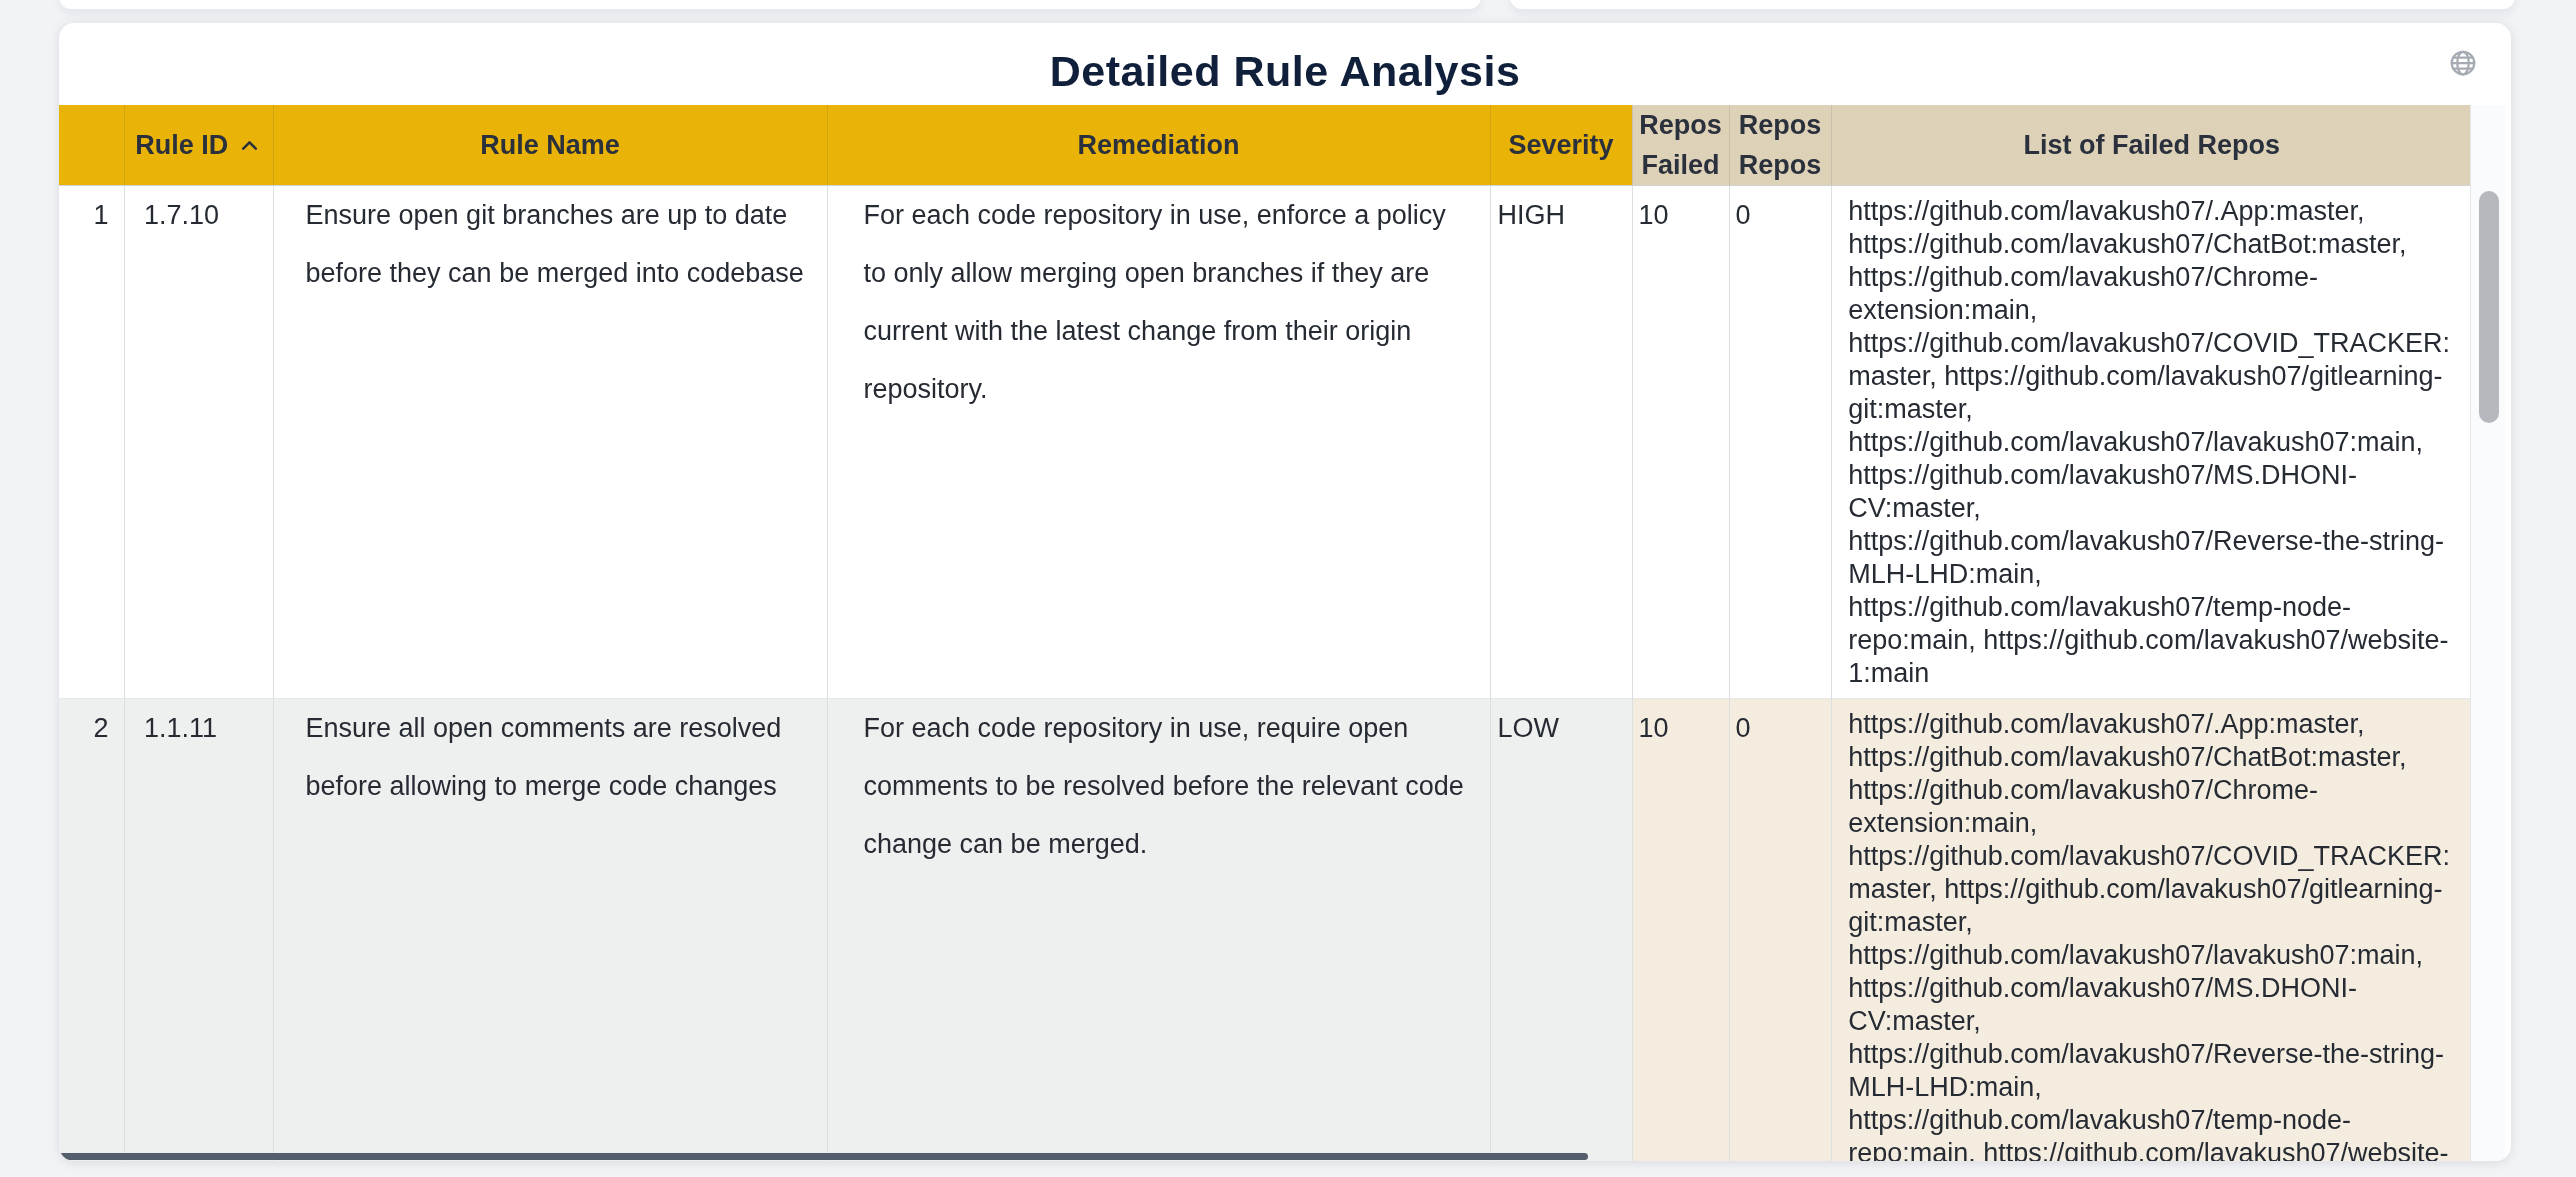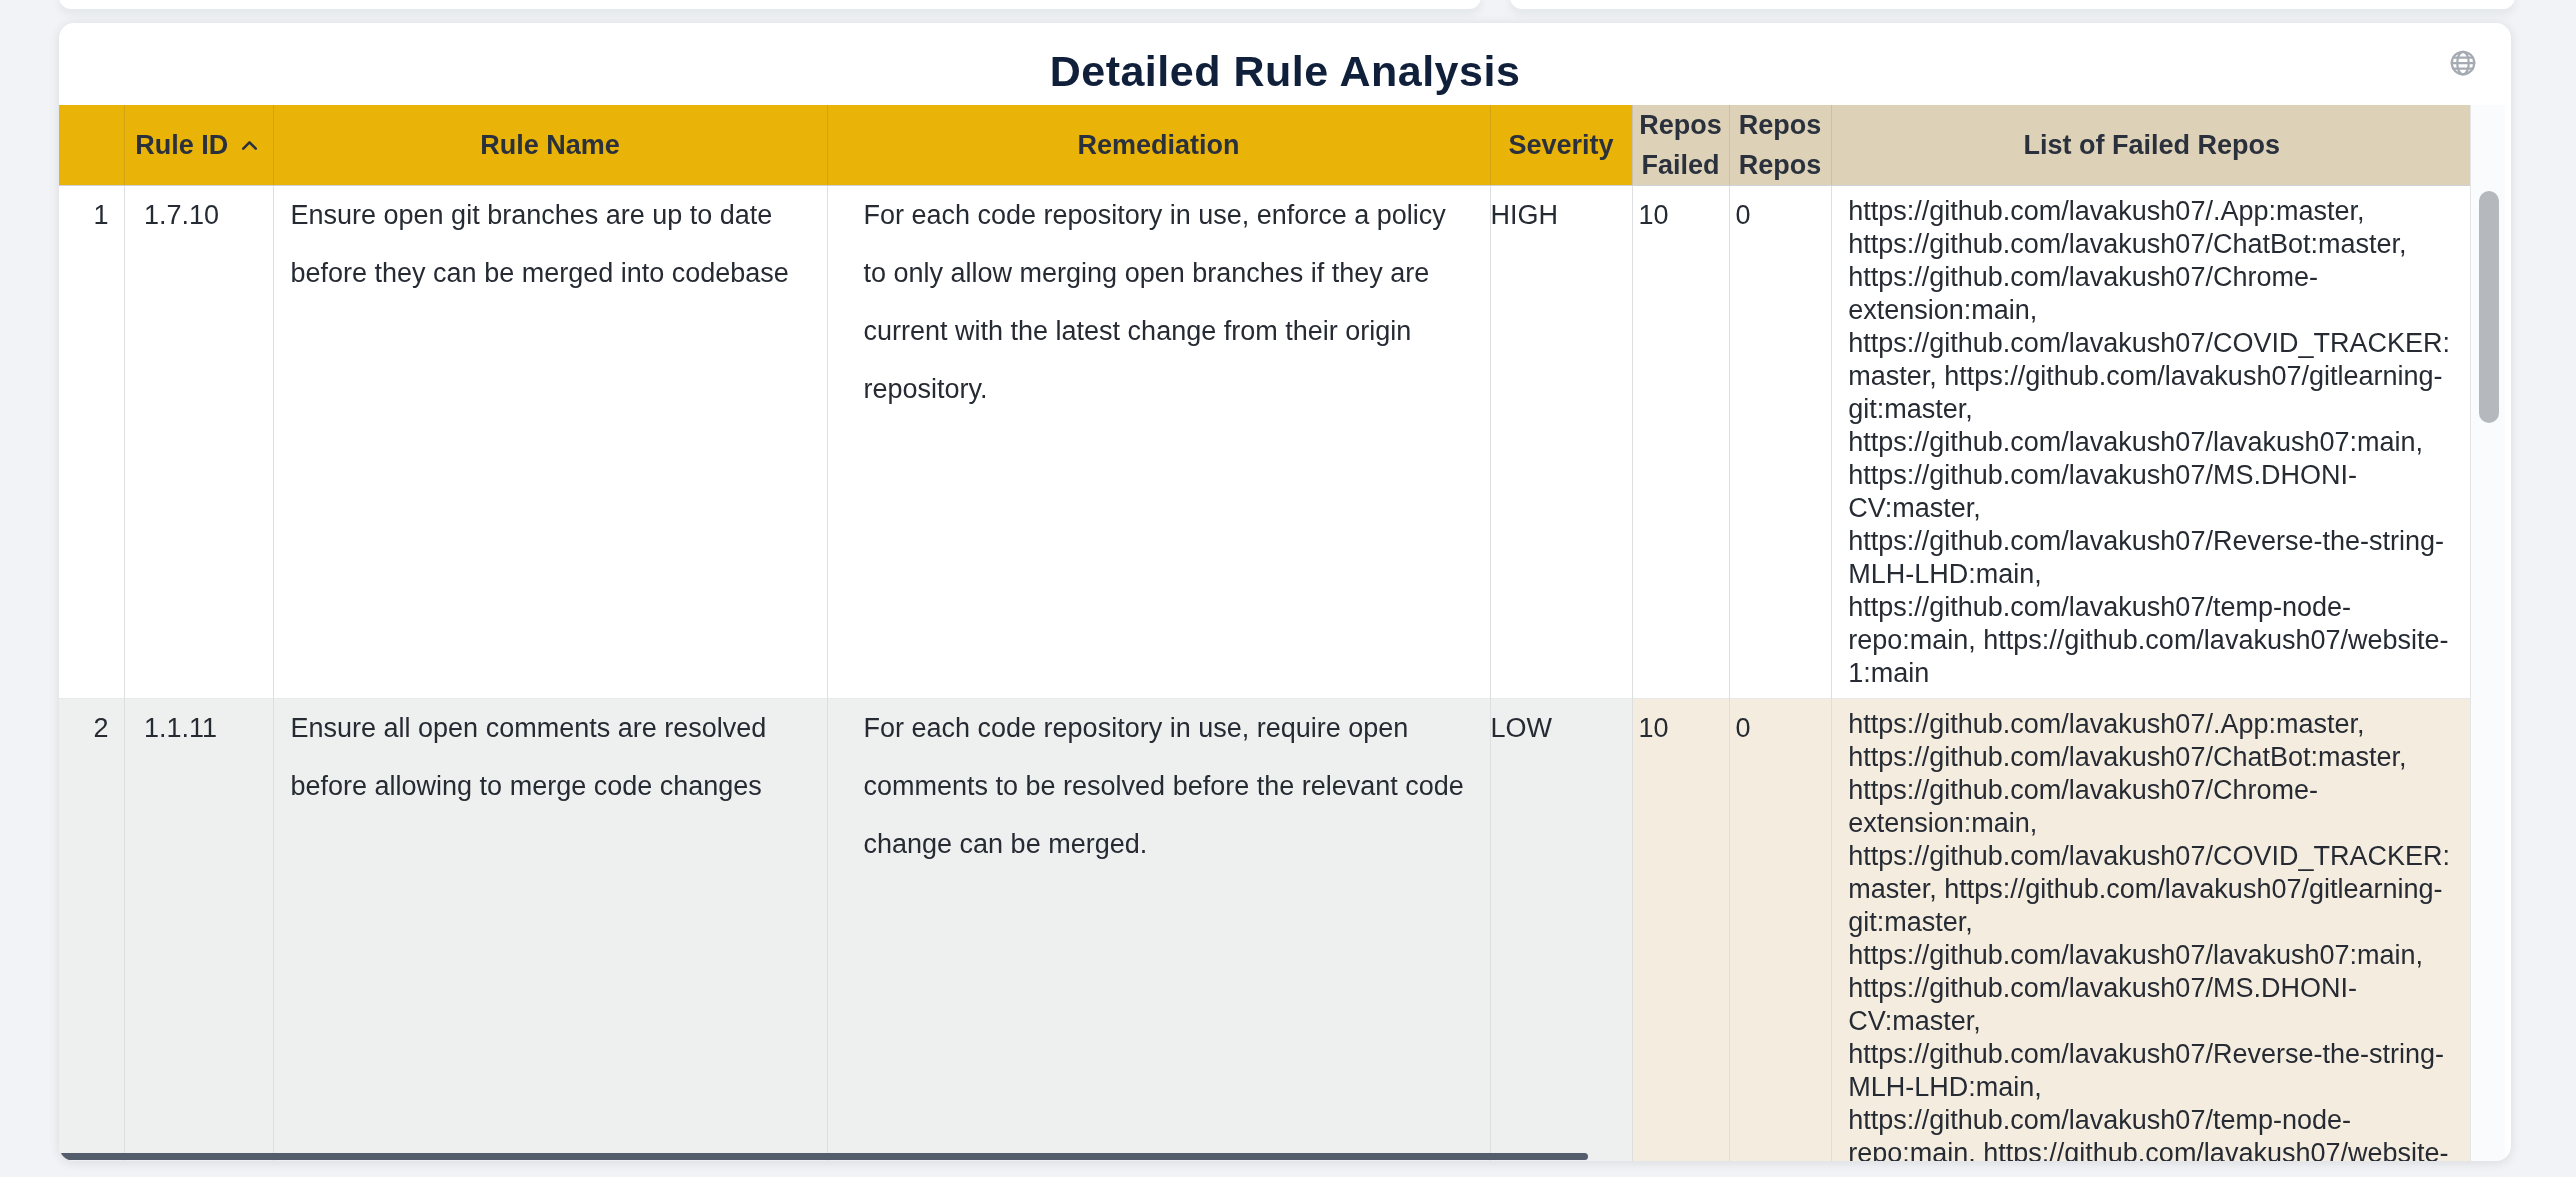--- a/index.html
+++ b/index.html
@@ -64,23 +64,23 @@
     vertical-align: top; background: #ffffff;
     line-height: 58px; padding: 0 18.5px 7.4px 18.5px;
   }
   tbody td:not(:first-child) { border-left: 1.9px solid #dcdee0; }
   tbody tr:not(:first-child) td { border-top: 1.9px solid #e6e8ea; }
   tbody tr.alt td { background: #eef0ef; }
   tbody tr.alt td.tan-cell { background: #f4ecdf; }
 
   td.col-index { text-align: right; padding-right: 15px; }
   td.col-ruleid { padding-left: 19.5px; }
-  td.col-rulename { padding-left: 17px; padding-right: 22px; }
+  td.col-rulename { padding-left: 32px; padding-right: 22px; }
   td.col-remediation { padding-left: 36px; padding-right: 22px; }
-  td.col-severity { padding-left: 0; margin-top: 33px; }
+  td.col-severity { padding-left: 7px; margin-top: 33px; }
   td.col-num { text-align: left; padding-left: 6px; padding-right: 3.7px; }
   td.col-repolist {
     line-height: 33px; padding: 9.3px 16.7px 7.4px 16.7px;
     overflow-wrap: break-word;
   }
 
   
   .vscroll {
     position: absolute; top: 82px; right: 5.6px;
     width: 35px; height: 1056px;

